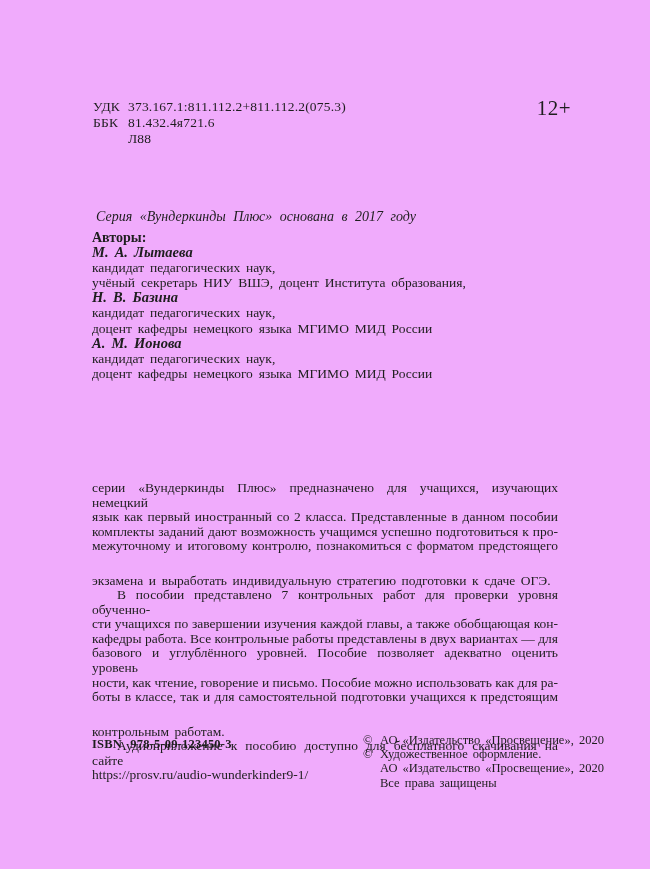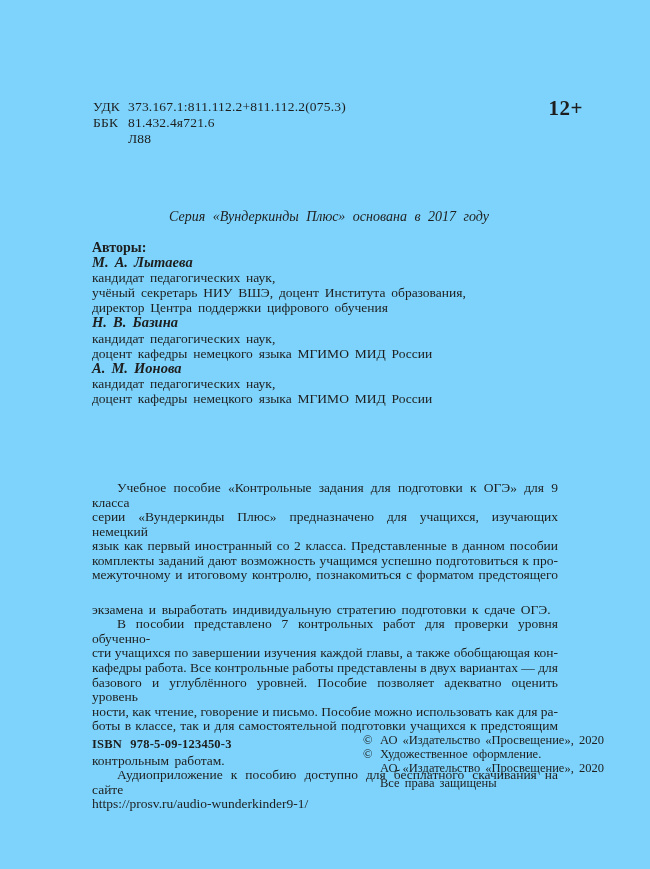--- a/index.html
+++ b/index.html
@@ -1,56 +1,54 @@
 <!DOCTYPE html>
 <html><head>
 <meta charset="utf-8">
 <style>
   * { box-sizing: border-box; }
   html, body { margin: 0; padding: 0; background: #ffffff; }
   .page {
     position: relative;
     width: 650px;
     height: 869px;
-    background: #7dd3fc;
+    background: #f0abfc;
     font-family: "Liberation Serif", "DejaVu Serif", serif;
     color: #1e1e1e;
     overflow: hidden;
   }
   .udk-block {
     position: absolute;
     left: 93px;
     top: 99px;
     font-size: 13.5px;
     line-height: 15.8px;
     letter-spacing: 0.2px;
   }
   .udk-label { display: inline-block; width: 35px; }
   .age-rating {
     position: absolute;
     top: 96px;
-    right: 67px;
+    right: 79px;
     font-size: 21px;
     letter-spacing: 0.5px;
-    font-weight: bold;
   }
   .series-note {
     position: absolute;
     left: 96px;
     top: 209px;
     width: 466px;
-    text-align: center;
     font-style: italic;
     font-size: 14px;
     word-spacing: 4px;
   }
   .authors {
     position: absolute;
     left: 92px;
-    top: 240px;
+    top: 230px;
     width: 466px;
     font-size: 13.5px;
     line-height: 15.1px;
     word-spacing: 2.5px;
   }
   .authors-label { font-weight: bold; font-size: 14px; }
   .author-name { font-weight: bold; font-style: italic; font-size: 14.5px; }
   .annotation {
     position: absolute;
     left: 92px;
@@ -95,31 +93,29 @@
 
   <div class="age-rating">12+</div>
 
   <div class="series-note">Серия «Вундеркинды Плюс» основана в 2017 году</div>
 
   <div class="authors">
     <div class="authors-label">Авторы:</div>
     <div class="author-name">М. А. Лытаева</div>
     <div>кандидат педагогических наук,</div>
     <div>учёный секретарь НИУ ВШЭ, доцент Института образования,</div>
-    <div>директор Центра поддержки цифрового обучения</div>
     <div class="author-name">Н. В. Базина</div>
     <div>кандидат педагогических наук,</div>
     <div>доцент кафедры немецкого языка МГИМО МИД России</div>
     <div class="author-name">А. М. Ионова</div>
     <div>кандидат педагогических наук,</div>
     <div>доцент кафедры немецкого языка МГИМО МИД России</div>
   </div>
 
   <div class="annotation">
-    <div class="line j first">Учебное пособие «Контрольные задания для подготовки к ОГЭ» для 9 класса</div>
     <div class="line j">серии «Вундеркинды Плюс» предназначено для учащихся, изучающих немецкий</div>
     <div class="line j">язык как первый иностранный со 2 класса. Представленные в данном пособии</div>
     <div class="line j">комплекты заданий дают возможность учащимся успешно подготовиться к про-</div>
     <div class="line j">межуточному и итоговому контролю, познакомиться с форматом предстоящего</div>
     <div class="line wide">экзамена и выработать индивидуальную стратегию подготовки к сдаче ОГЭ.</div>
     <div class="line j first">В пособии представлено 7 контрольных работ для проверки уровня обученно-</div>
     <div class="line j">сти учащихся по завершении изучения каждой главы, а также обобщающая кон-</div>
     <div class="line j">кафедры работа. Все контрольные работы представлены в двух вариантах — для</div>
     <div class="line j">базового и углублённого уровней. Пособие позволяет адекватно оценить уровень</div>
     <div class="line j">ности, как чтение, говорение и письмо. Пособие можно использовать как для ра-</div>

